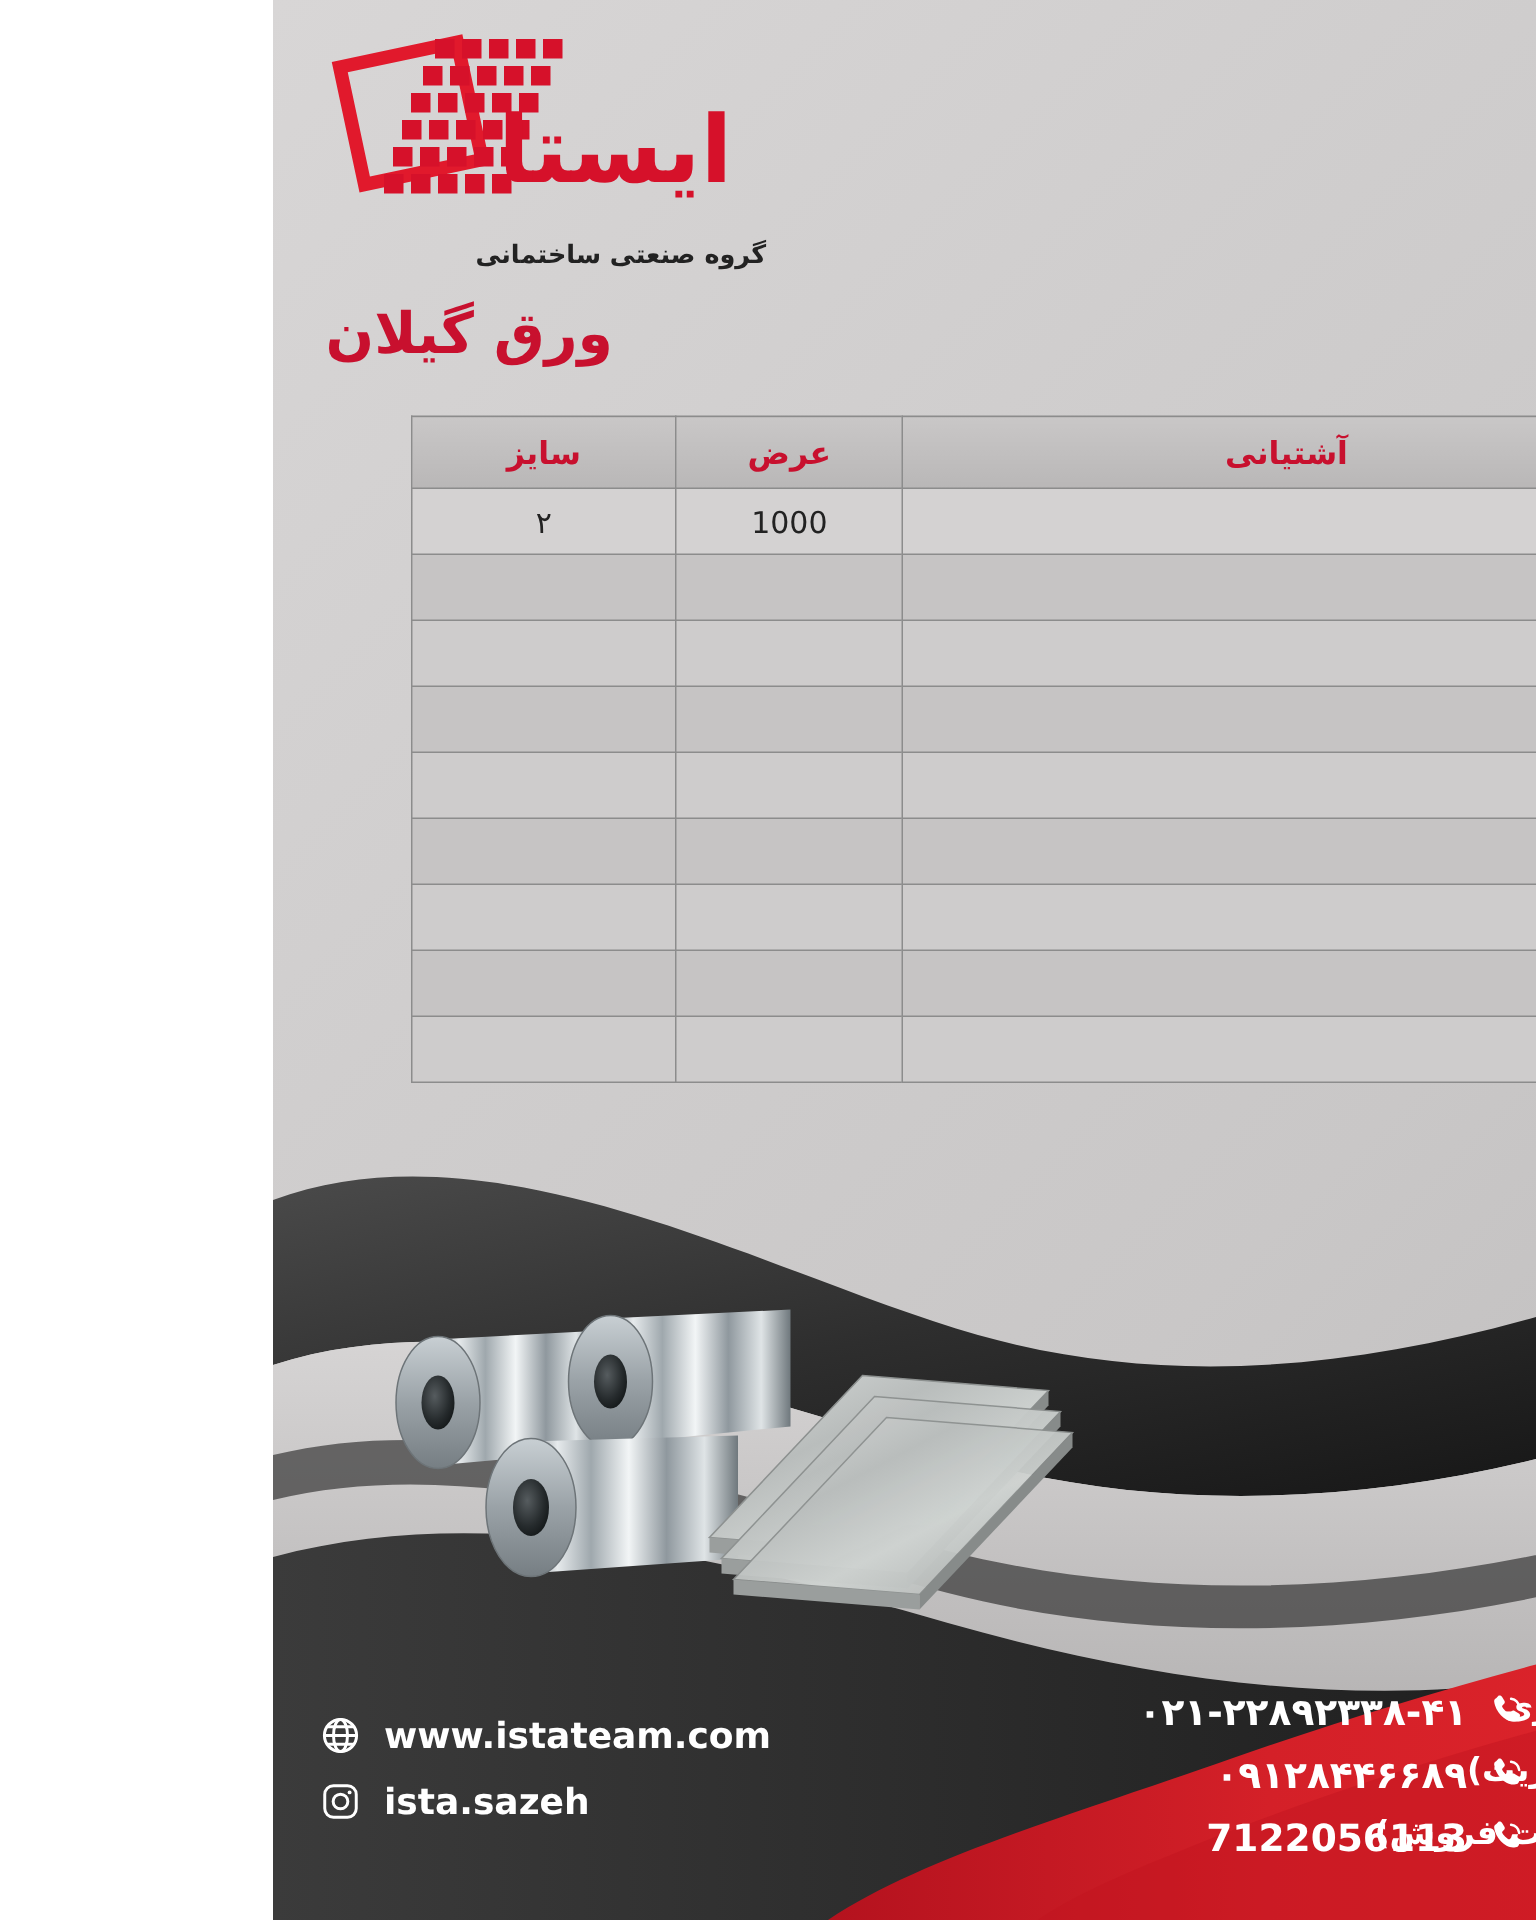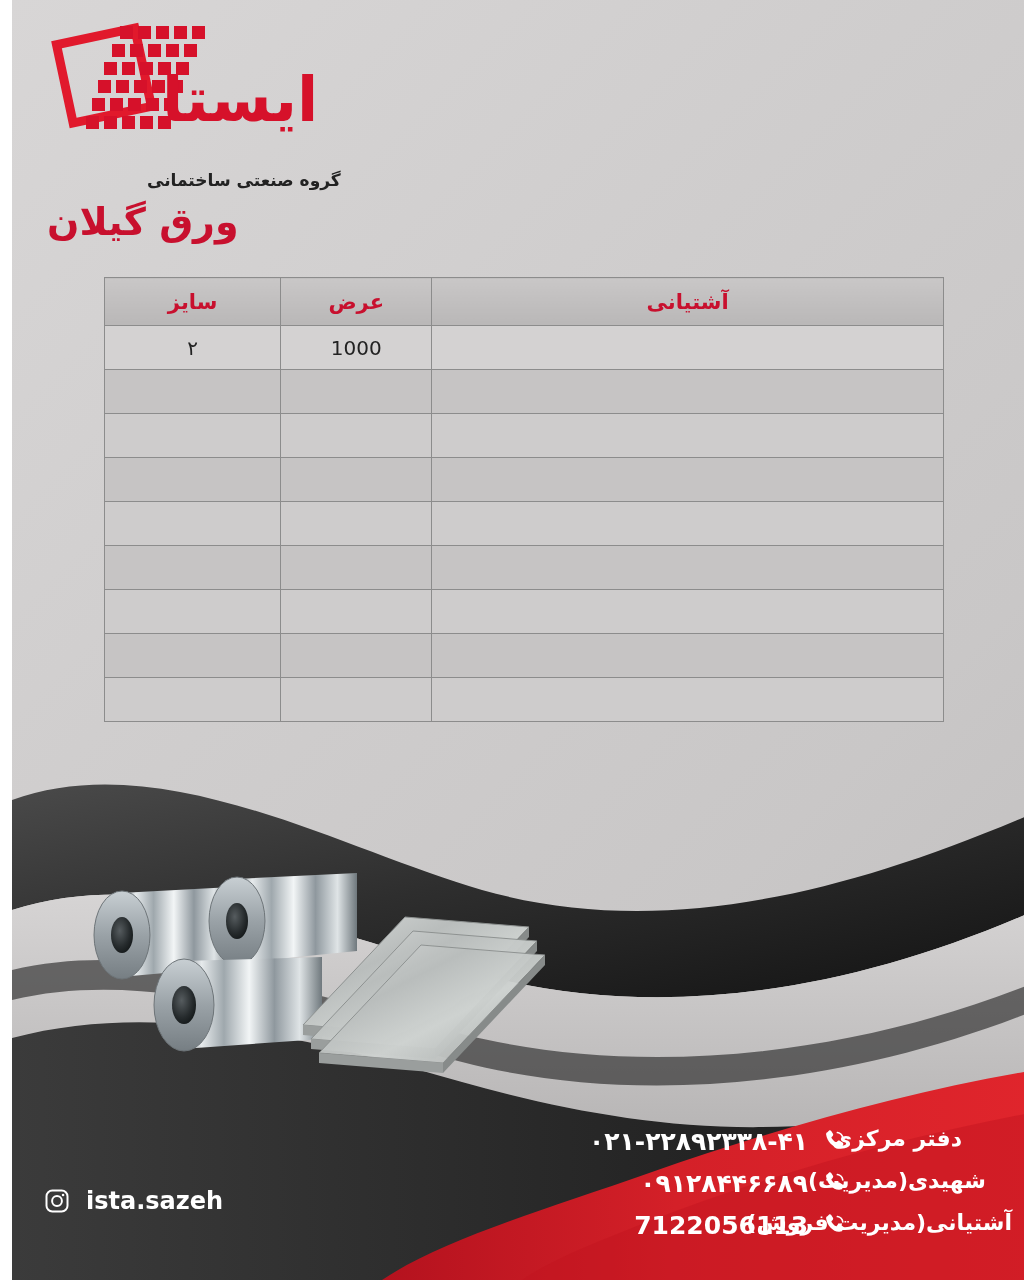--- a/index.html
+++ b/index.html
@@ -6,21 +6,21 @@
 
   html, body {
     width: 1024px;
     height: 1280px;
     overflow: hidden;
     font-family: "DejaVu Sans", "Liberation Sans", sans-serif;
   }
 
   .page {
     position: relative;
-    width: 1012px;
+    width: 842px;
     height: 1280px;
     background: linear-gradient(135deg, #d8d6d6 0%, #cfcdcd 40%, #c9c7c7 70%, #bfbdbd 100%);
     overflow: hidden;
   }
   .logo-wrap {
     position: absolute;
     top: 14px;
     left: 30px;
     width: 320px;
     height: 170px;
@@ -39,21 +39,21 @@
     left: 120px;
     font-size: 62px;
     font-weight: bold;
     color: #d6112a;
     letter-spacing: -2px;
     line-height: 1;
     white-space: nowrap;
   }
   .logo-sub {
     position: absolute;
-    top: 156px;
+    top: 146px;
     left: 105px;
     font-size: 17px;
     font-weight: bold;
     color: #222;
     white-space: nowrap;
   }
 
   
   .doc-title {
     position: absolute;
@@ -416,20 +416,32 @@
         <polygon points="134,28 258,38 156,146 32,136" fill="url(#sheetTop)" stroke="#8d9190" stroke-width="1" opacity="0.95"></polygon>
         <polygon points="32,136 156,146 156,156 32,146" fill="#9a9e9d"></polygon>
         <polygon points="156,146 258,38 258,48 156,156" fill="#878b8a"></polygon>
       </g>
     </svg>
   </div>
 
   <div class="footer">
 
     <div class="footer-left">
+      <div class="fl-row">
+        <span class="ico">
+          <svg width="28" height="28" viewBox="0 0 24 24" fill="none" stroke="#ffffff" stroke-width="1.7">
+            <circle cx="12" cy="12" r="9.2"></circle>
+            <ellipse cx="12" cy="12" rx="4" ry="9.2"></ellipse>
+            <line x1="2.8" y1="12" x2="21.2" y2="12"></line>
+            <line x1="4.2" y1="7" x2="19.8" y2="7"></line>
+            <line x1="4.2" y1="17" x2="19.8" y2="17"></line>
+          </svg>
+        </span>
+        <span class="txt">www.istateam.com</span>
+      </div>
       <div class="fl-row">
         <span class="ico">
           <svg width="28" height="28" viewBox="0 0 24 24" fill="none" stroke="#ffffff" stroke-width="1.7">
             <rect x="3" y="3" width="18" height="18" rx="5"></rect>
             <circle cx="12" cy="12" r="4.2"></circle>
             <circle cx="17.2" cy="6.8" r="1.1" fill="#ffffff" stroke="none"></circle>
           </svg>
         </span>
         <span class="txt">ista.sazeh</span>
       </div>

